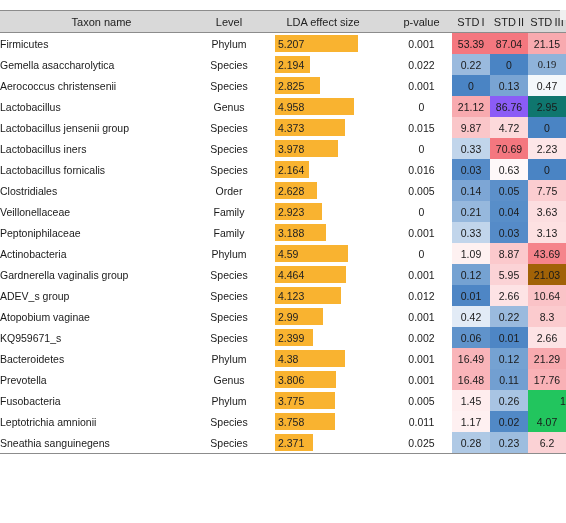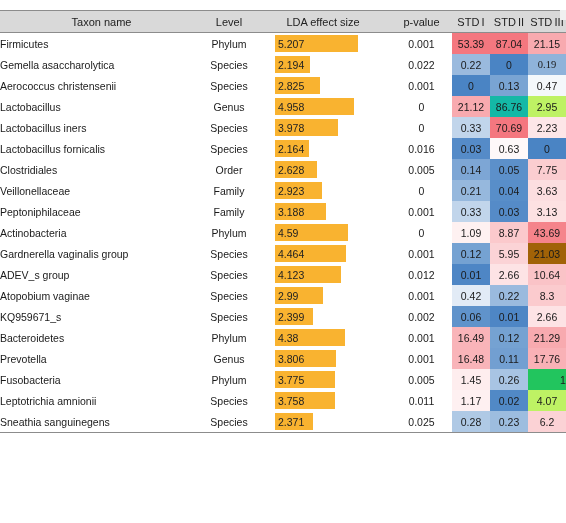--- a/index.html
+++ b/index.html
@@ -171,22 +171,34 @@
         </tr>
         <tr>
           <td class="taxon">Lactobacillus</td>
           <td class="level">Genus</td>
           <td class="lda">
             <span class="bar" style="width: 79.0309px; background: rgb(249, 179, 48);"></span>
             <span class="bar-label">4.958</span>
           </td>
           <td class="pval">0</td>
           <td class="std" style="background: rgb(248, 170, 175);">21.12</td>
-          <td class="std" style="background: #14b8a6; text-align: center;">86.76</td>
-          <td class="std" style="background: #bef264;">2.95</td>
+          <td class="std" style="background: #8b5cf6; text-align: center;">86.76</td>
+          <td class="std" style="background: #0f766e;">2.95</td>
+        </tr>
+        <tr>
+          <td class="taxon">Lactobacillus jensenii group</td>
+          <td class="level">Species</td>
+          <td class="lda">
+            <span class="bar" style="width: 69.706px; background: rgb(249, 179, 48);"></span>
+            <span class="bar-label">4.373</span>
+          </td>
+          <td class="pval">0.015</td>
+          <td class="std" style="background: rgb(250, 198, 201);">9.87</td>
+          <td class="std" style="background: rgb(252, 217, 219);">4.72</td>
+          <td class="std" style="background: rgb(74, 132, 196);">0</td>
         </tr>
         <tr>
           <td class="taxon">Lactobacillus iners</td>
           <td class="level">Species</td>
           <td class="lda">
             <span class="bar" style="width: 63.4096px; background: rgb(249, 179, 48);"></span>
             <span class="bar-label">3.978</span>
           </td>
           <td class="pval">0</td>
           <td class="std" style="background: rgb(193, 213, 235);">0.33</td>
@@ -340,21 +352,21 @@
         <tr>
           <td class="taxon">Leptotrichia amnionii</td>
           <td class="level">Species</td>
           <td class="lda">
             <span class="bar" style="width: 59.9028px; background: rgb(249, 179, 48);"></span>
             <span class="bar-label">3.758</span>
           </td>
           <td class="pval">0.011</td>
           <td class="std" style="background: rgb(254, 240, 241);">1.17</td>
           <td class="std" style="background: rgb(81, 137, 198);">0.02</td>
-          <td class="std" style="background: #bef264;">4.07</td>
+          <td class="std" style="background: #22c55e;">4.07</td>
         </tr>
         <tr>
           <td class="taxon">Sneathia sanguinegens</td>
           <td class="level">Species</td>
           <td class="lda">
             <span class="bar" style="width: 37.7939px; background: rgb(249, 179, 48);"></span>
             <span class="bar-label">2.371</span>
           </td>
           <td class="pval">0.025</td>
           <td class="std" style="background: rgb(175, 201, 229);">0.28</td>

